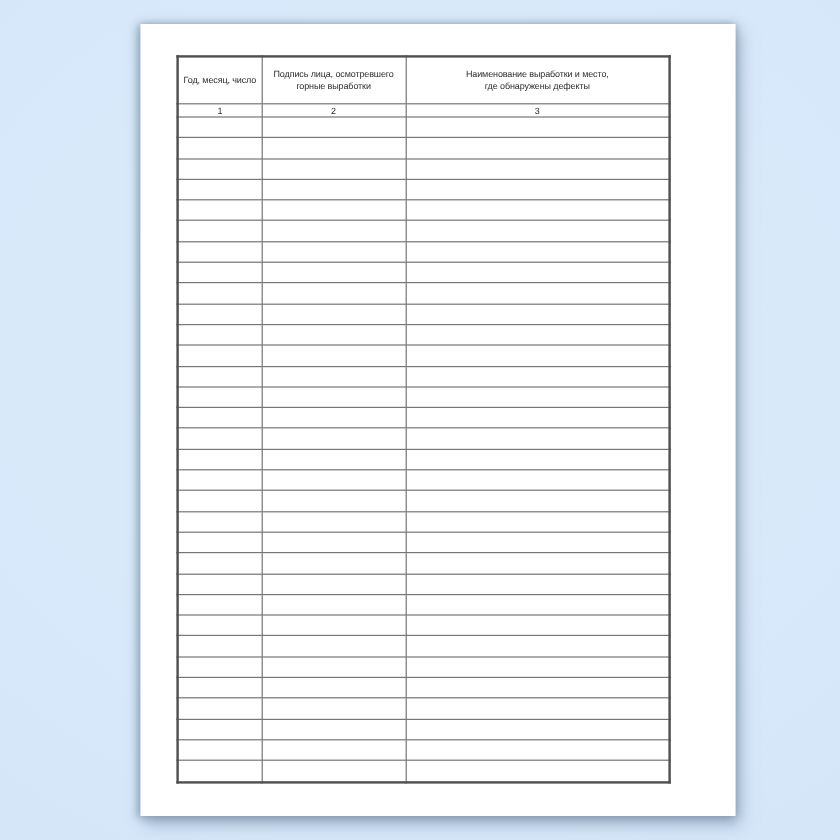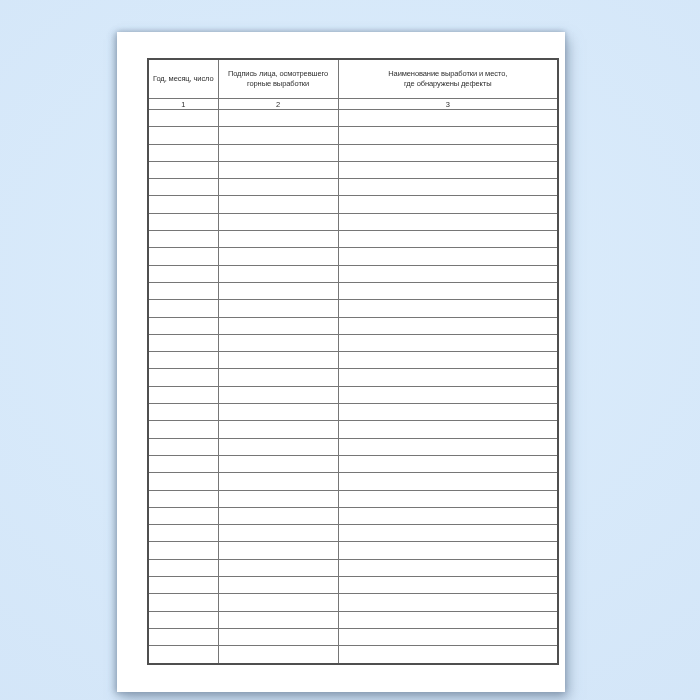--- a/index.html
+++ b/index.html
@@ -13,21 +13,21 @@
   html,body{margin:0;padding:0;}
   body{
     width:700px;height:700px;overflow:hidden;
     font-family:"Liberation Sans","DejaVu Sans",sans-serif;
   }
   .scene{
     position:relative;width:700px;height:700px;
     background:radial-gradient(ellipse 130% 110% at 50% 42%, var(--bg-center) 0%, var(--bg-edge) 100%);
   }
   .paper{
-    position:absolute;left:117px;top:32px;width:448px;height:660px;
+    position:absolute;left:117px;top:20px;width:496px;height:660px;
     background:var(--paper);
     box-shadow:0 0 6px rgba(125,145,168,0.75), 4px 7px 12px rgba(115,135,160,0.55), -3px 2px 7px rgba(125,145,168,0.4);
   }
   table.journal{
     position:absolute;left:30px;top:26px;
     width:410px;
     border-collapse:collapse;table-layout:fixed;
     border:2px solid var(--outer);
   }
   col.c1{width:70px;}

